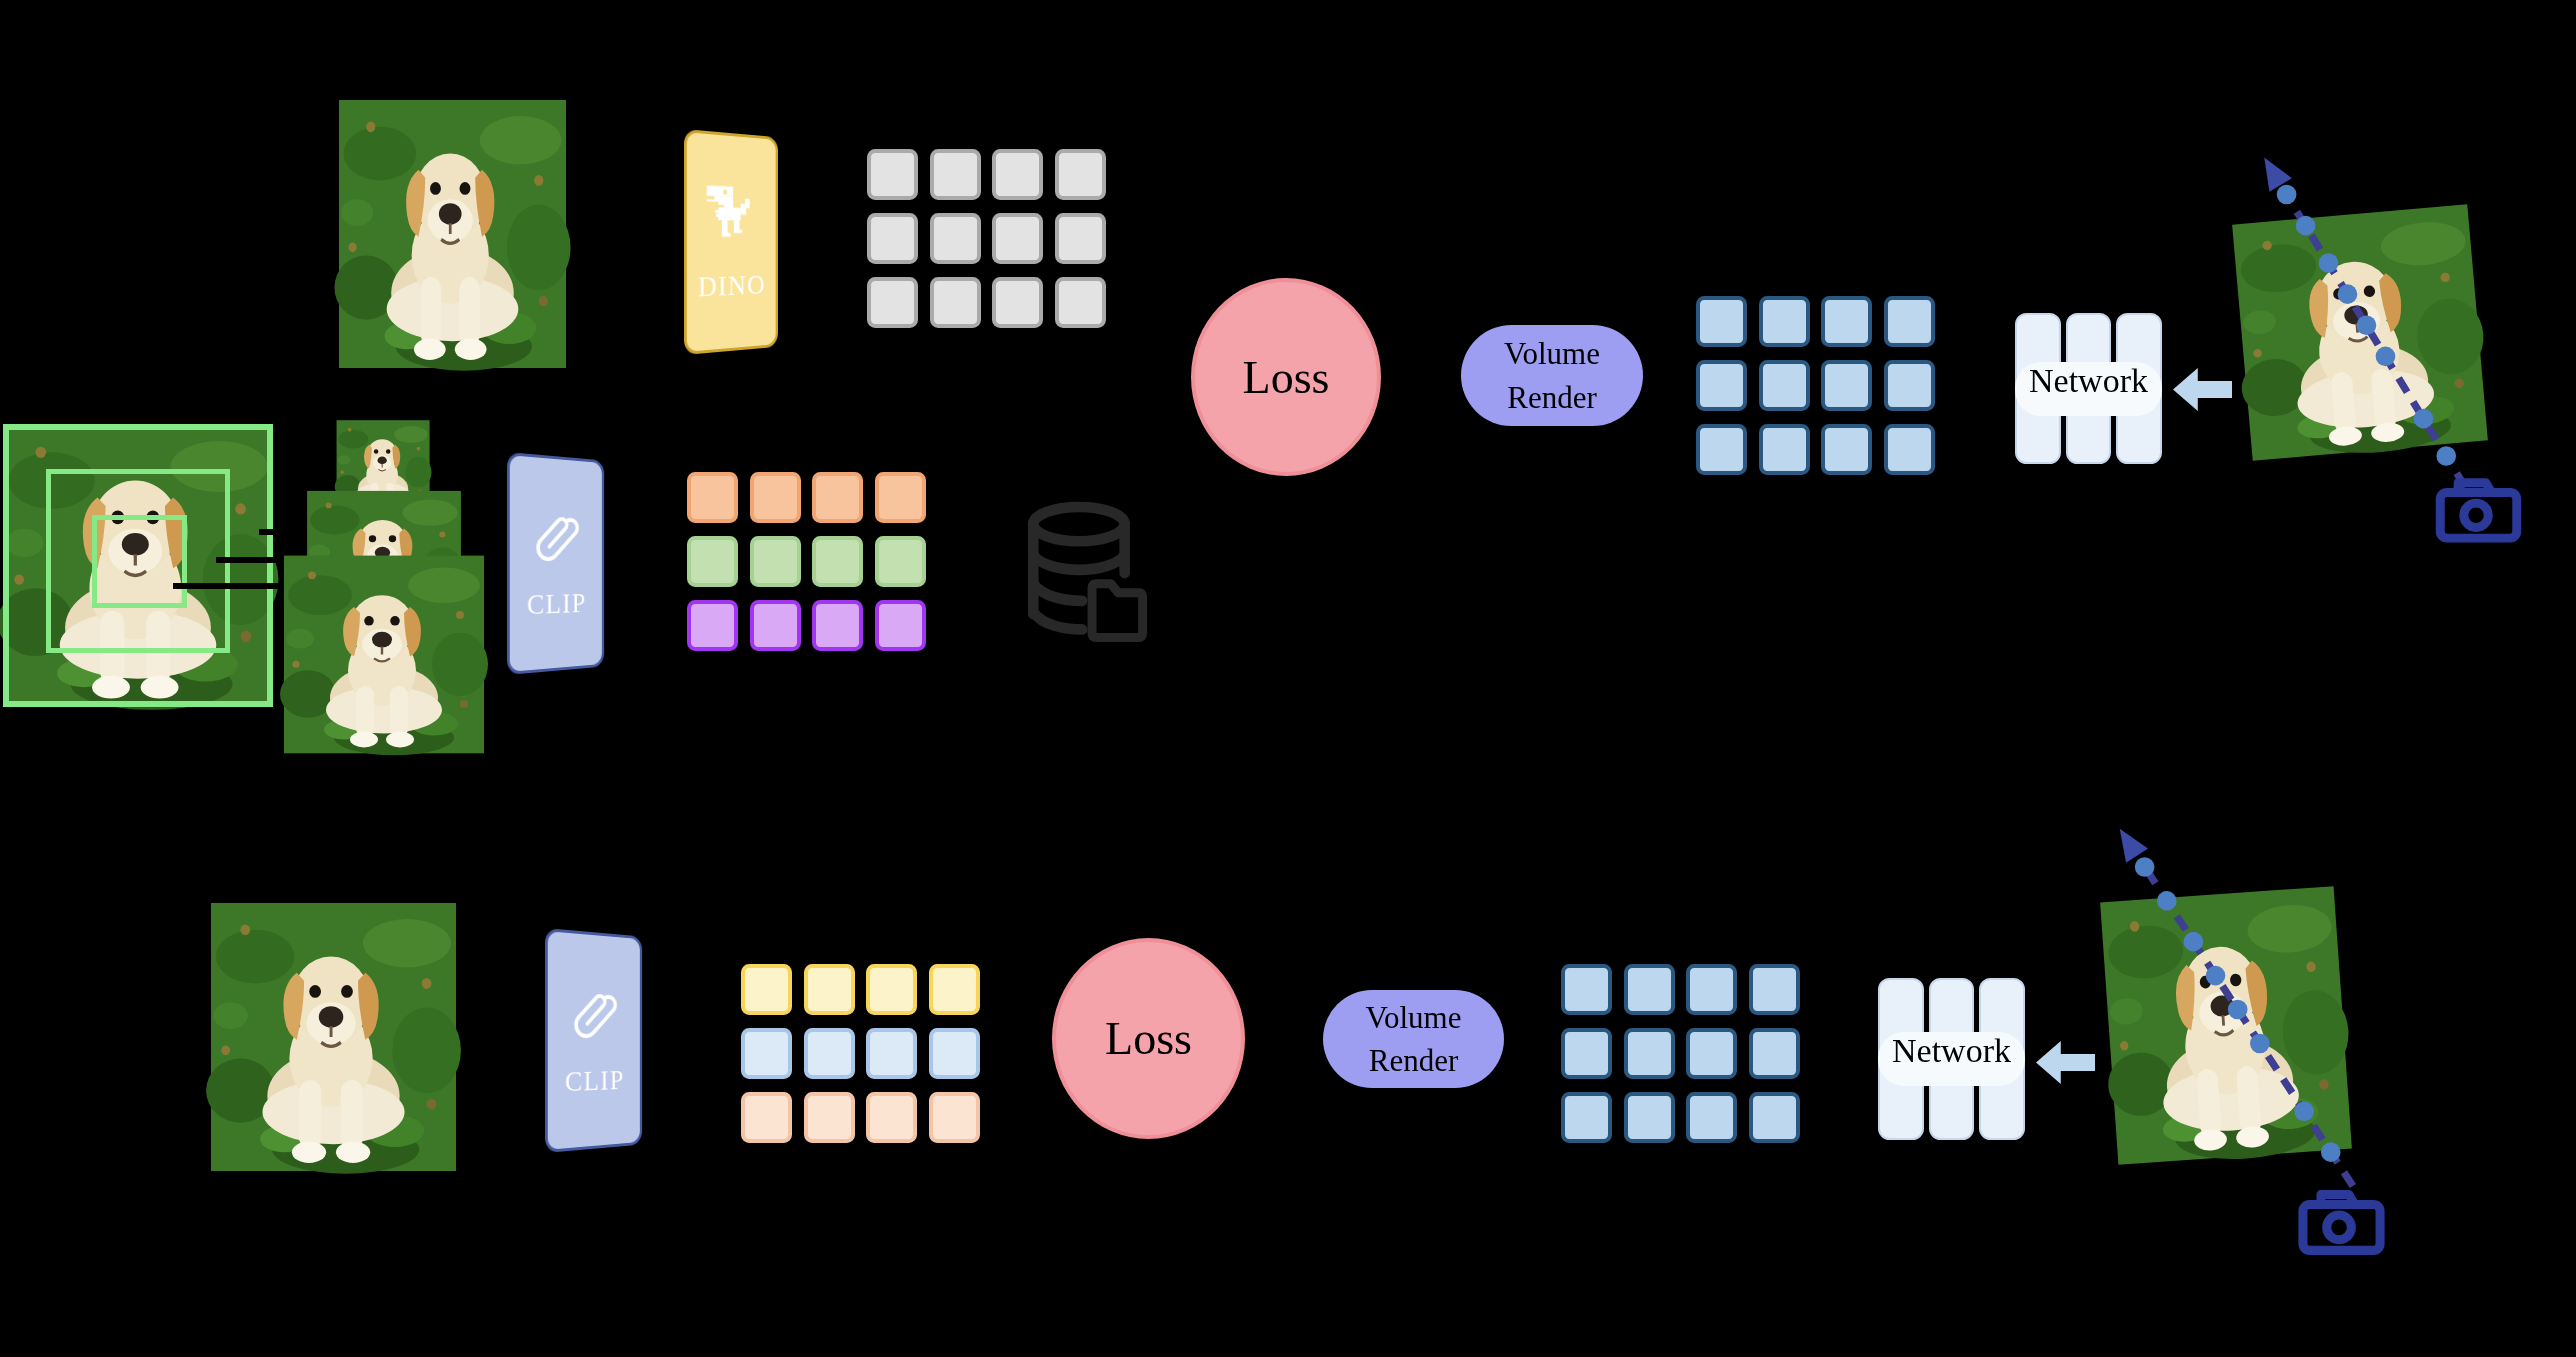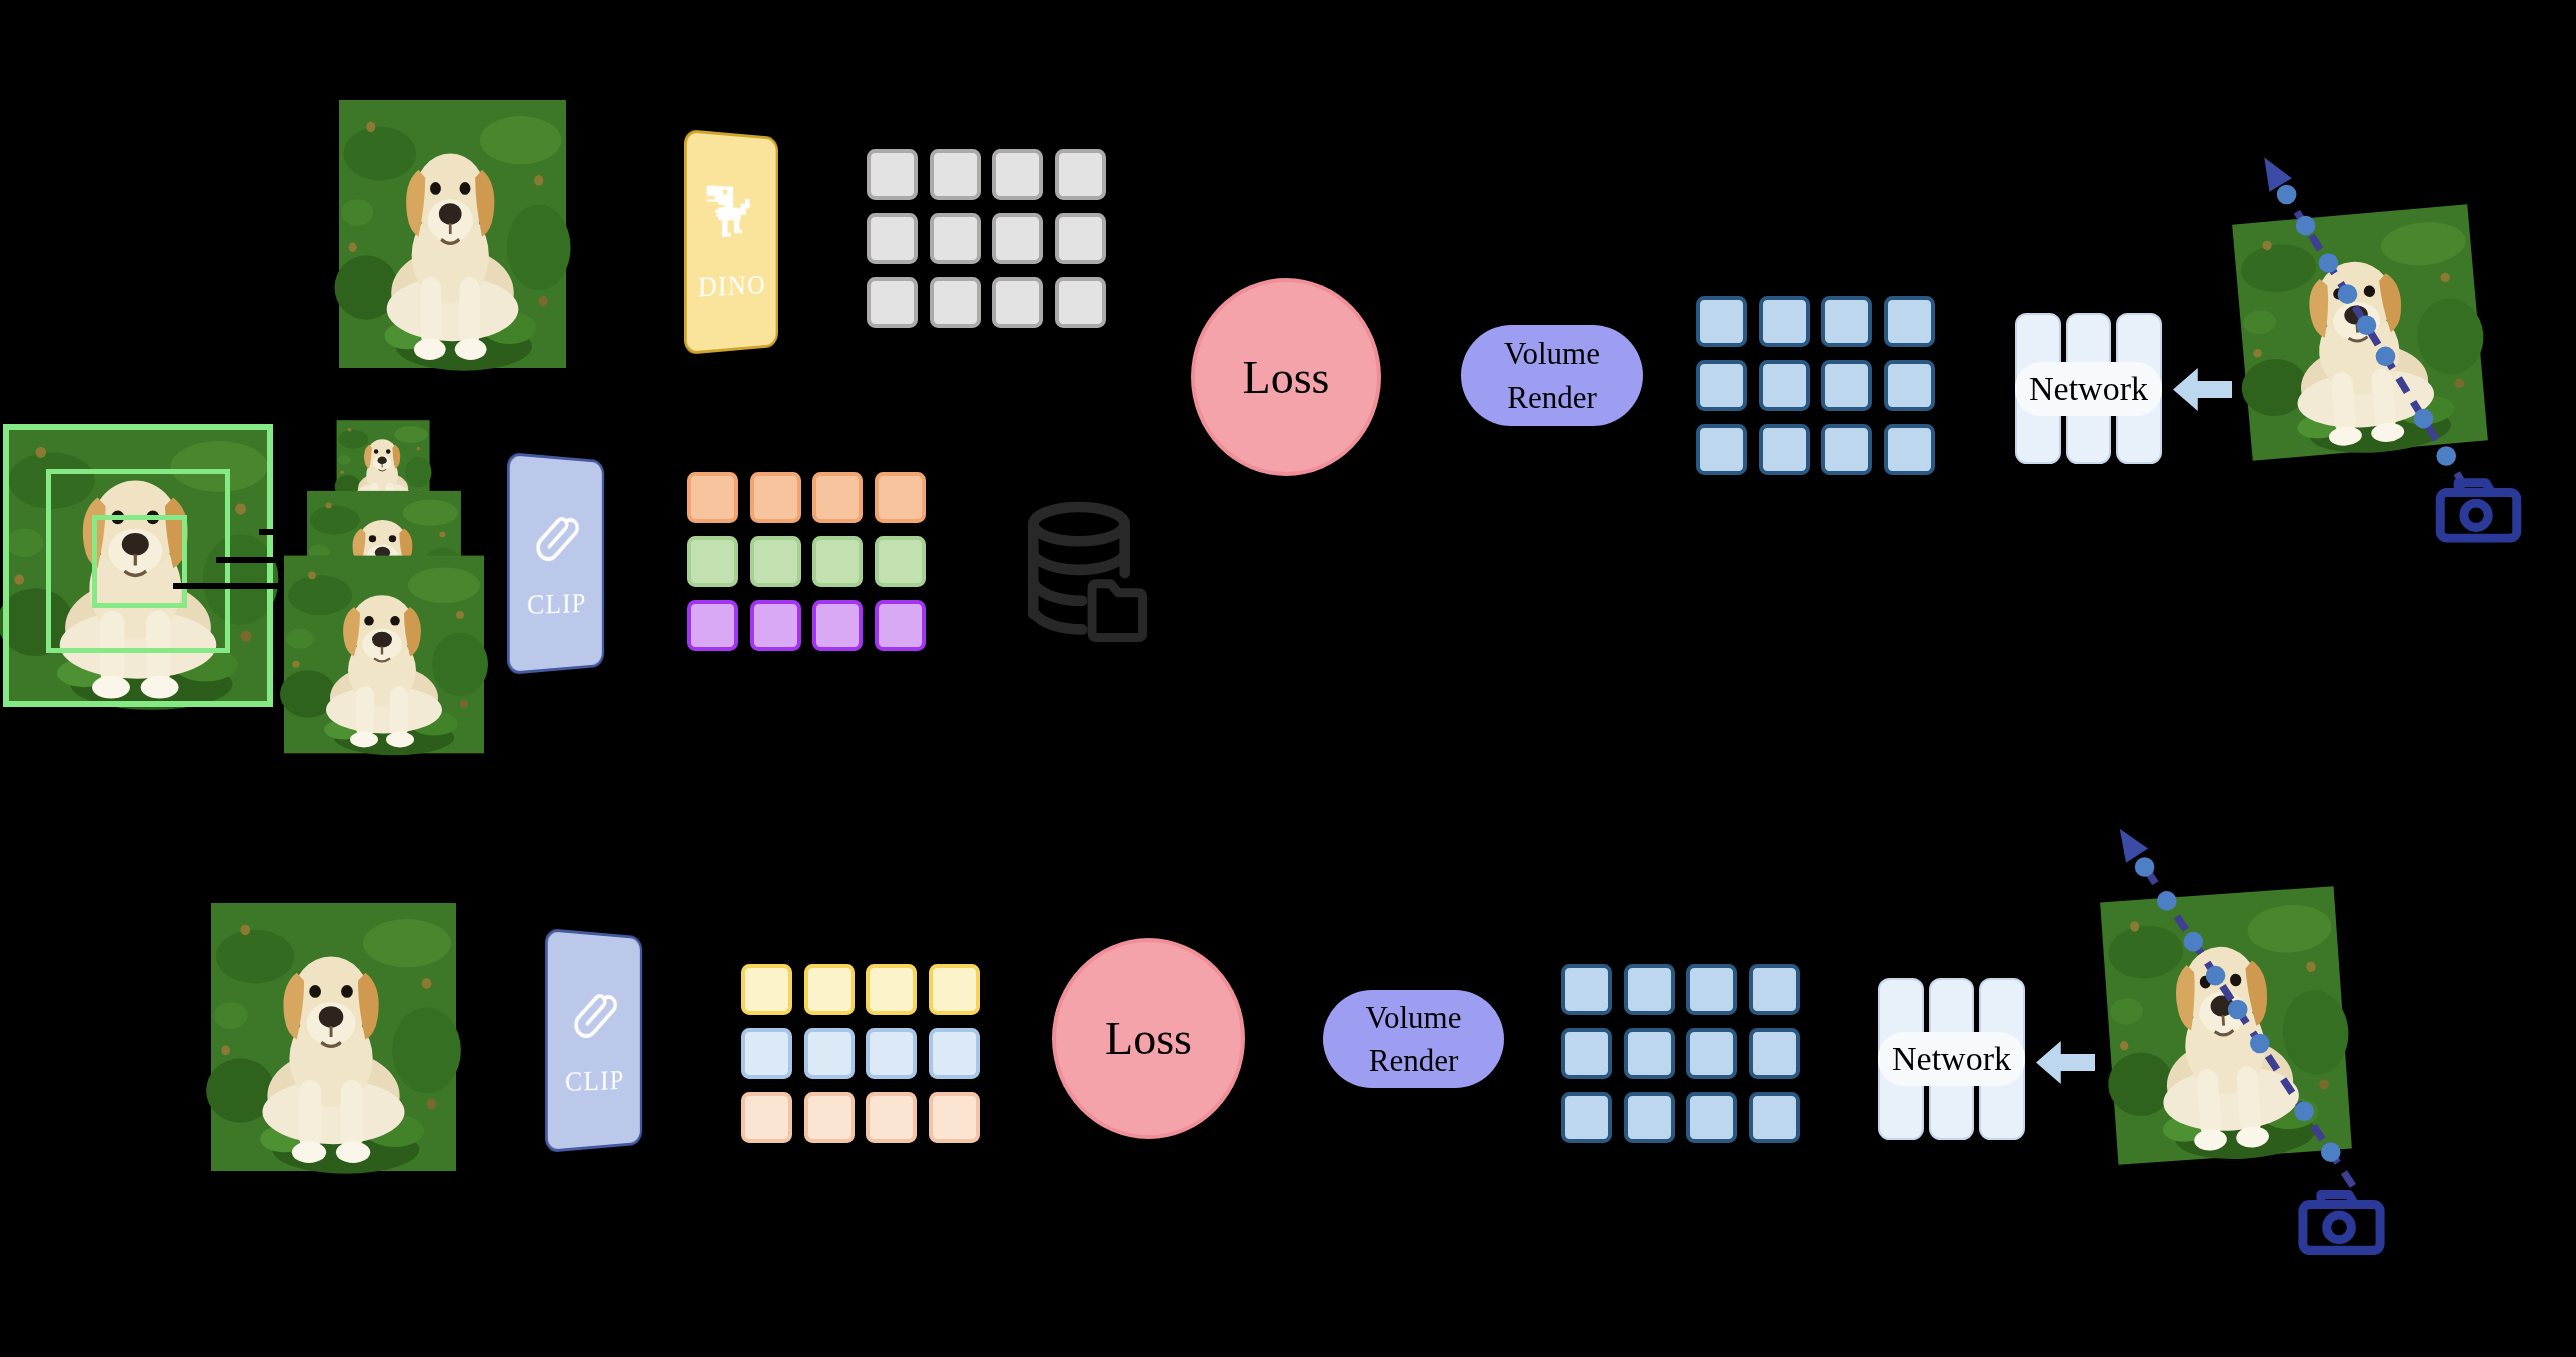--- a/index.html
+++ b/index.html
@@ -24,21 +24,21 @@
         box-sizing:border-box;border:4.1px solid;}
   .loss span{font-size:46px;color:#000;}
   
   .vrpill{position:absolute;border-radius:52px;display:flex;flex-direction:column;
           align-items:center;justify-content:center;}
   .vrpill span{font-size:31px;color:#000;line-height:1.4;}
   
   .network{position:absolute;}
   .network .bars{display:flex;gap:4.9px;height:100%;}
   .network .bar{flex:1;border-radius:11.5px;box-sizing:border-box;}
-  .network .nlabel{position:absolute;left:0px;right:0px;display:flex;align-items:center;
+  .network .nlabel{position:absolute;left:0px;right:0px;display:flex;align-items:flex-start;
                    justify-content:center;border-radius:26px;}
   .network .nlabel span{font-size:34px;color:#000;}
   
   .blockarrow{position:absolute;clip-path:polygon(0 50%,42% 0,42% 30%,100% 30%,100% 70%,42% 70%,42% 100%);}
   .tilt-a{transform:rotate(-5deg);}
   .tilt-b{transform:rotate(-4deg);}
   svg{overflow:visible;}
 </style>
 </head>
 <body>

